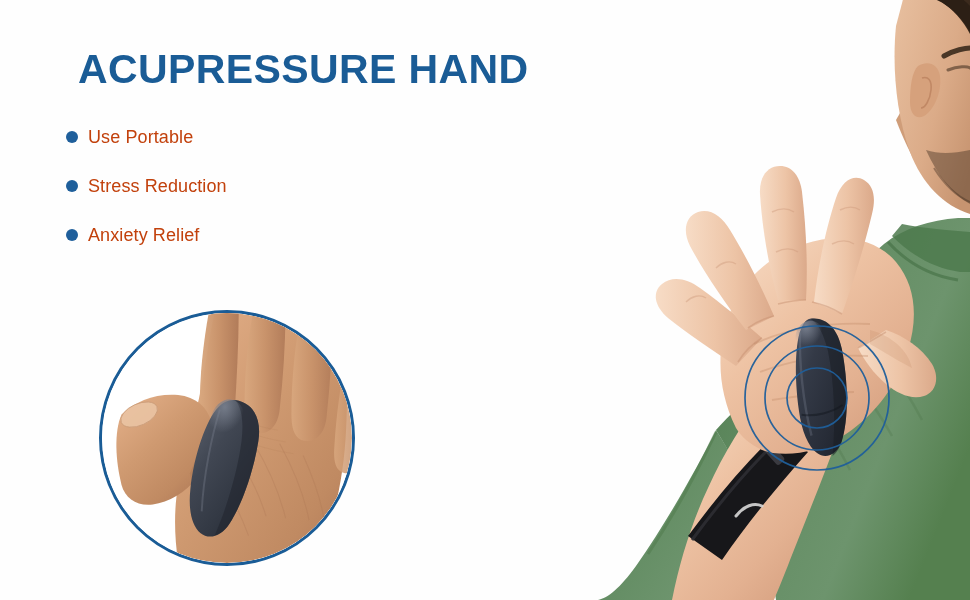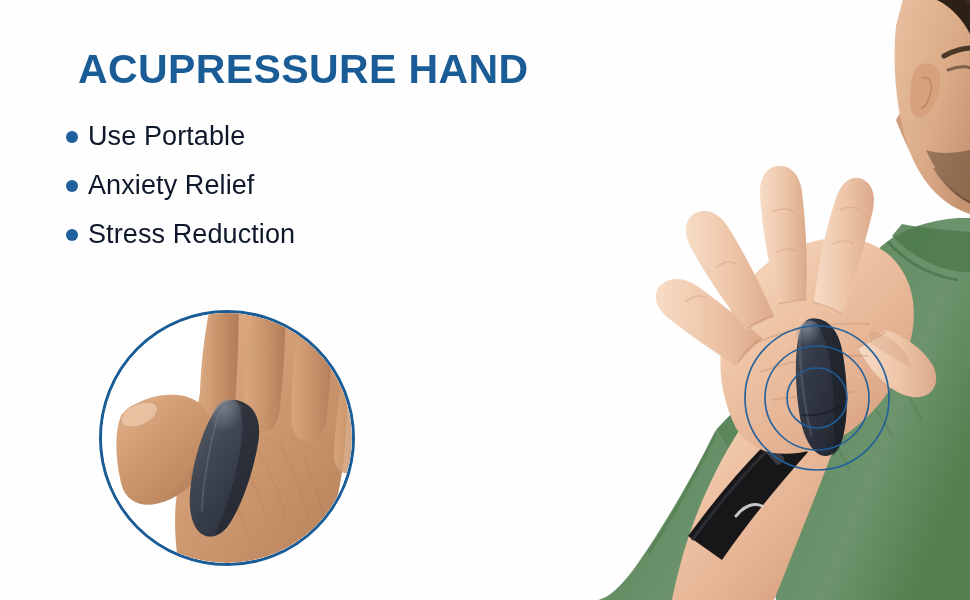--- a/index.html
+++ b/index.html
@@ -45,22 +45,22 @@
   }
   .bullet-dot {
     width: 12px;
     height: 12px;
     border-radius: 50%;
     background: #1f5f9b;
     flex: 0 0 auto;
     margin-right: 10px;
   }
   .bullet-text {
-    font-size: 27px;
-    color: #0f172a;
+    font-size: 18px;
+    color: #c2410c;
     line-height: 1;
     letter-spacing: 0.1px;
     text-align: right;
   }
 
   
   #inset-circle {
     position: absolute;
     left: 99px;
     top: 310px;
@@ -105,25 +105,25 @@
 
   <div id="headline">ACUPRESSURE HAND PRESSURE</div>
 
   <ul id="benefits">
     <li>
       <span class="bullet-dot"></span>
       <span class="bullet-text">Use Portable</span>
     </li>
     <li>
       <span class="bullet-dot"></span>
-      <span class="bullet-text">Anxiety Relief</span>
+      <span class="bullet-text">Stress Reduction</span>
     </li>
     <li>
       <span class="bullet-dot"></span>
-      <span class="bullet-text">Stress Reduction</span>
+      <span class="bullet-text">Anxiety Relief</span>
     </li>
   </ul>
 
   <div id="inset-circle">
     <svg id="inset-art" viewBox="0 0 256 256">
       <defs>
         <linearGradient id="skinBack" x1="0.15" y1="0" x2="0.95" y2="1">
           <stop offset="0%" stop-color="#e2ae87"></stop>
           <stop offset="38%" stop-color="#cf9a71"></stop>
           <stop offset="72%" stop-color="#c08a62"></stop>

